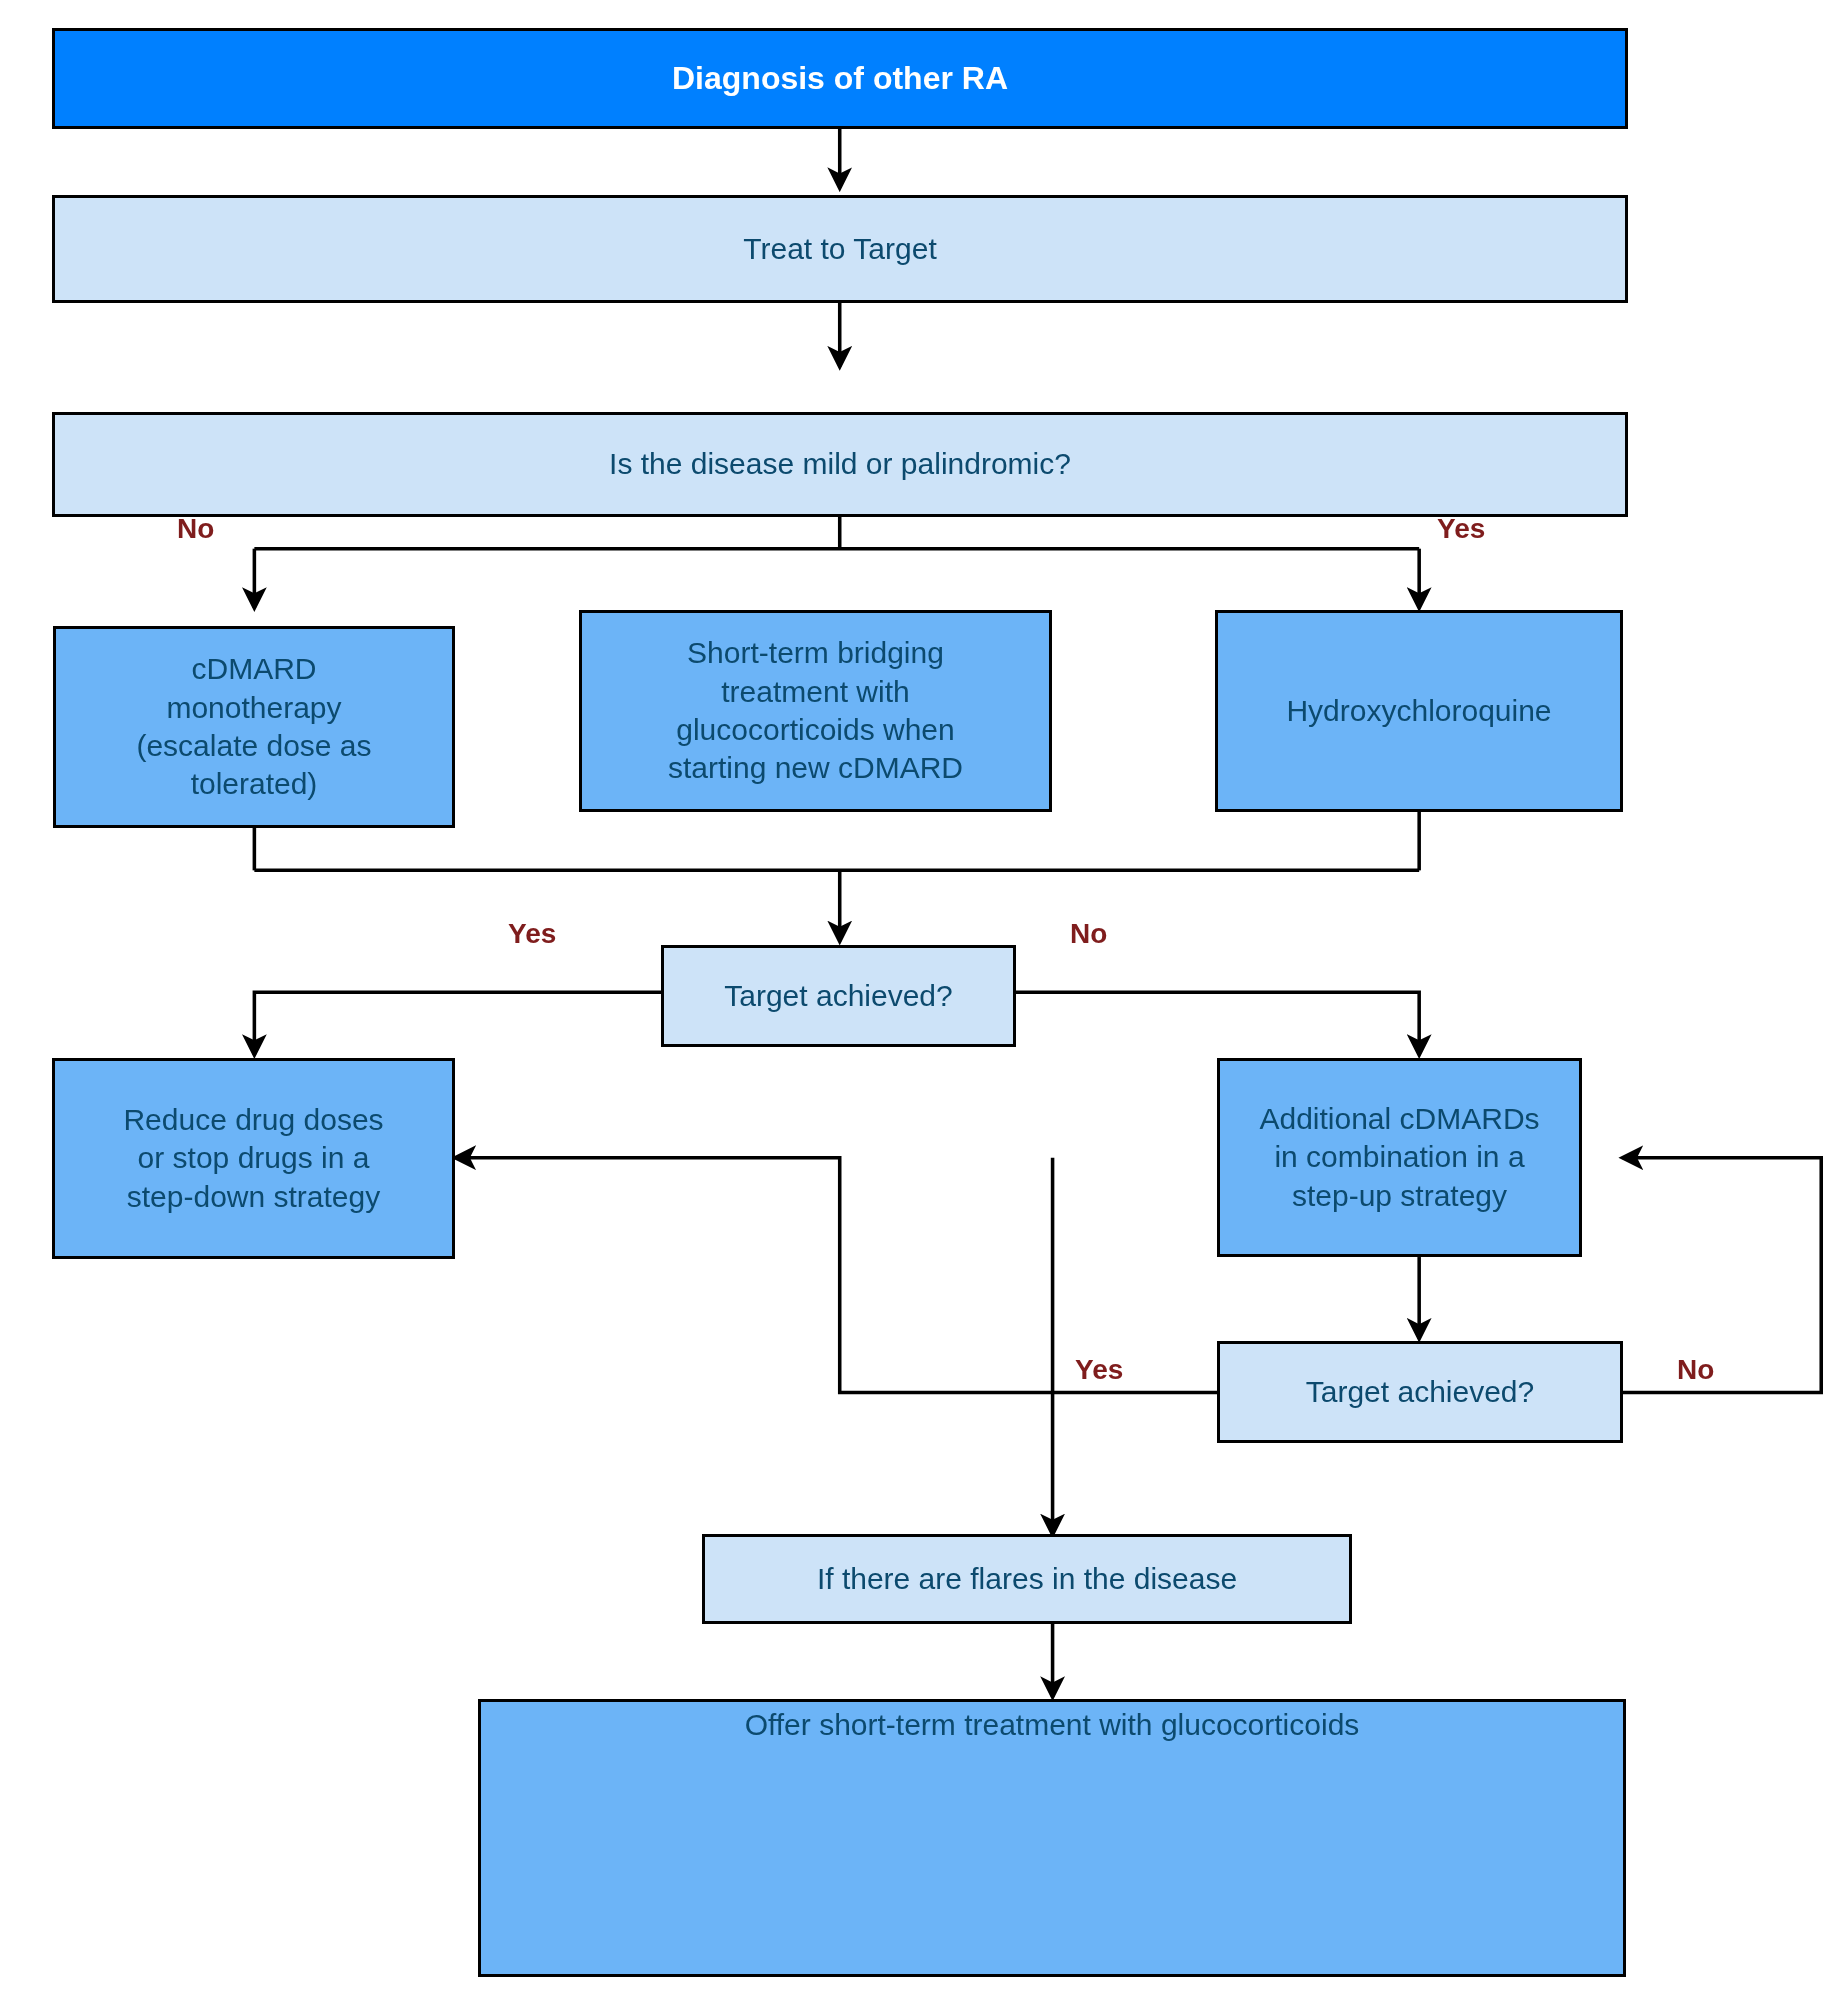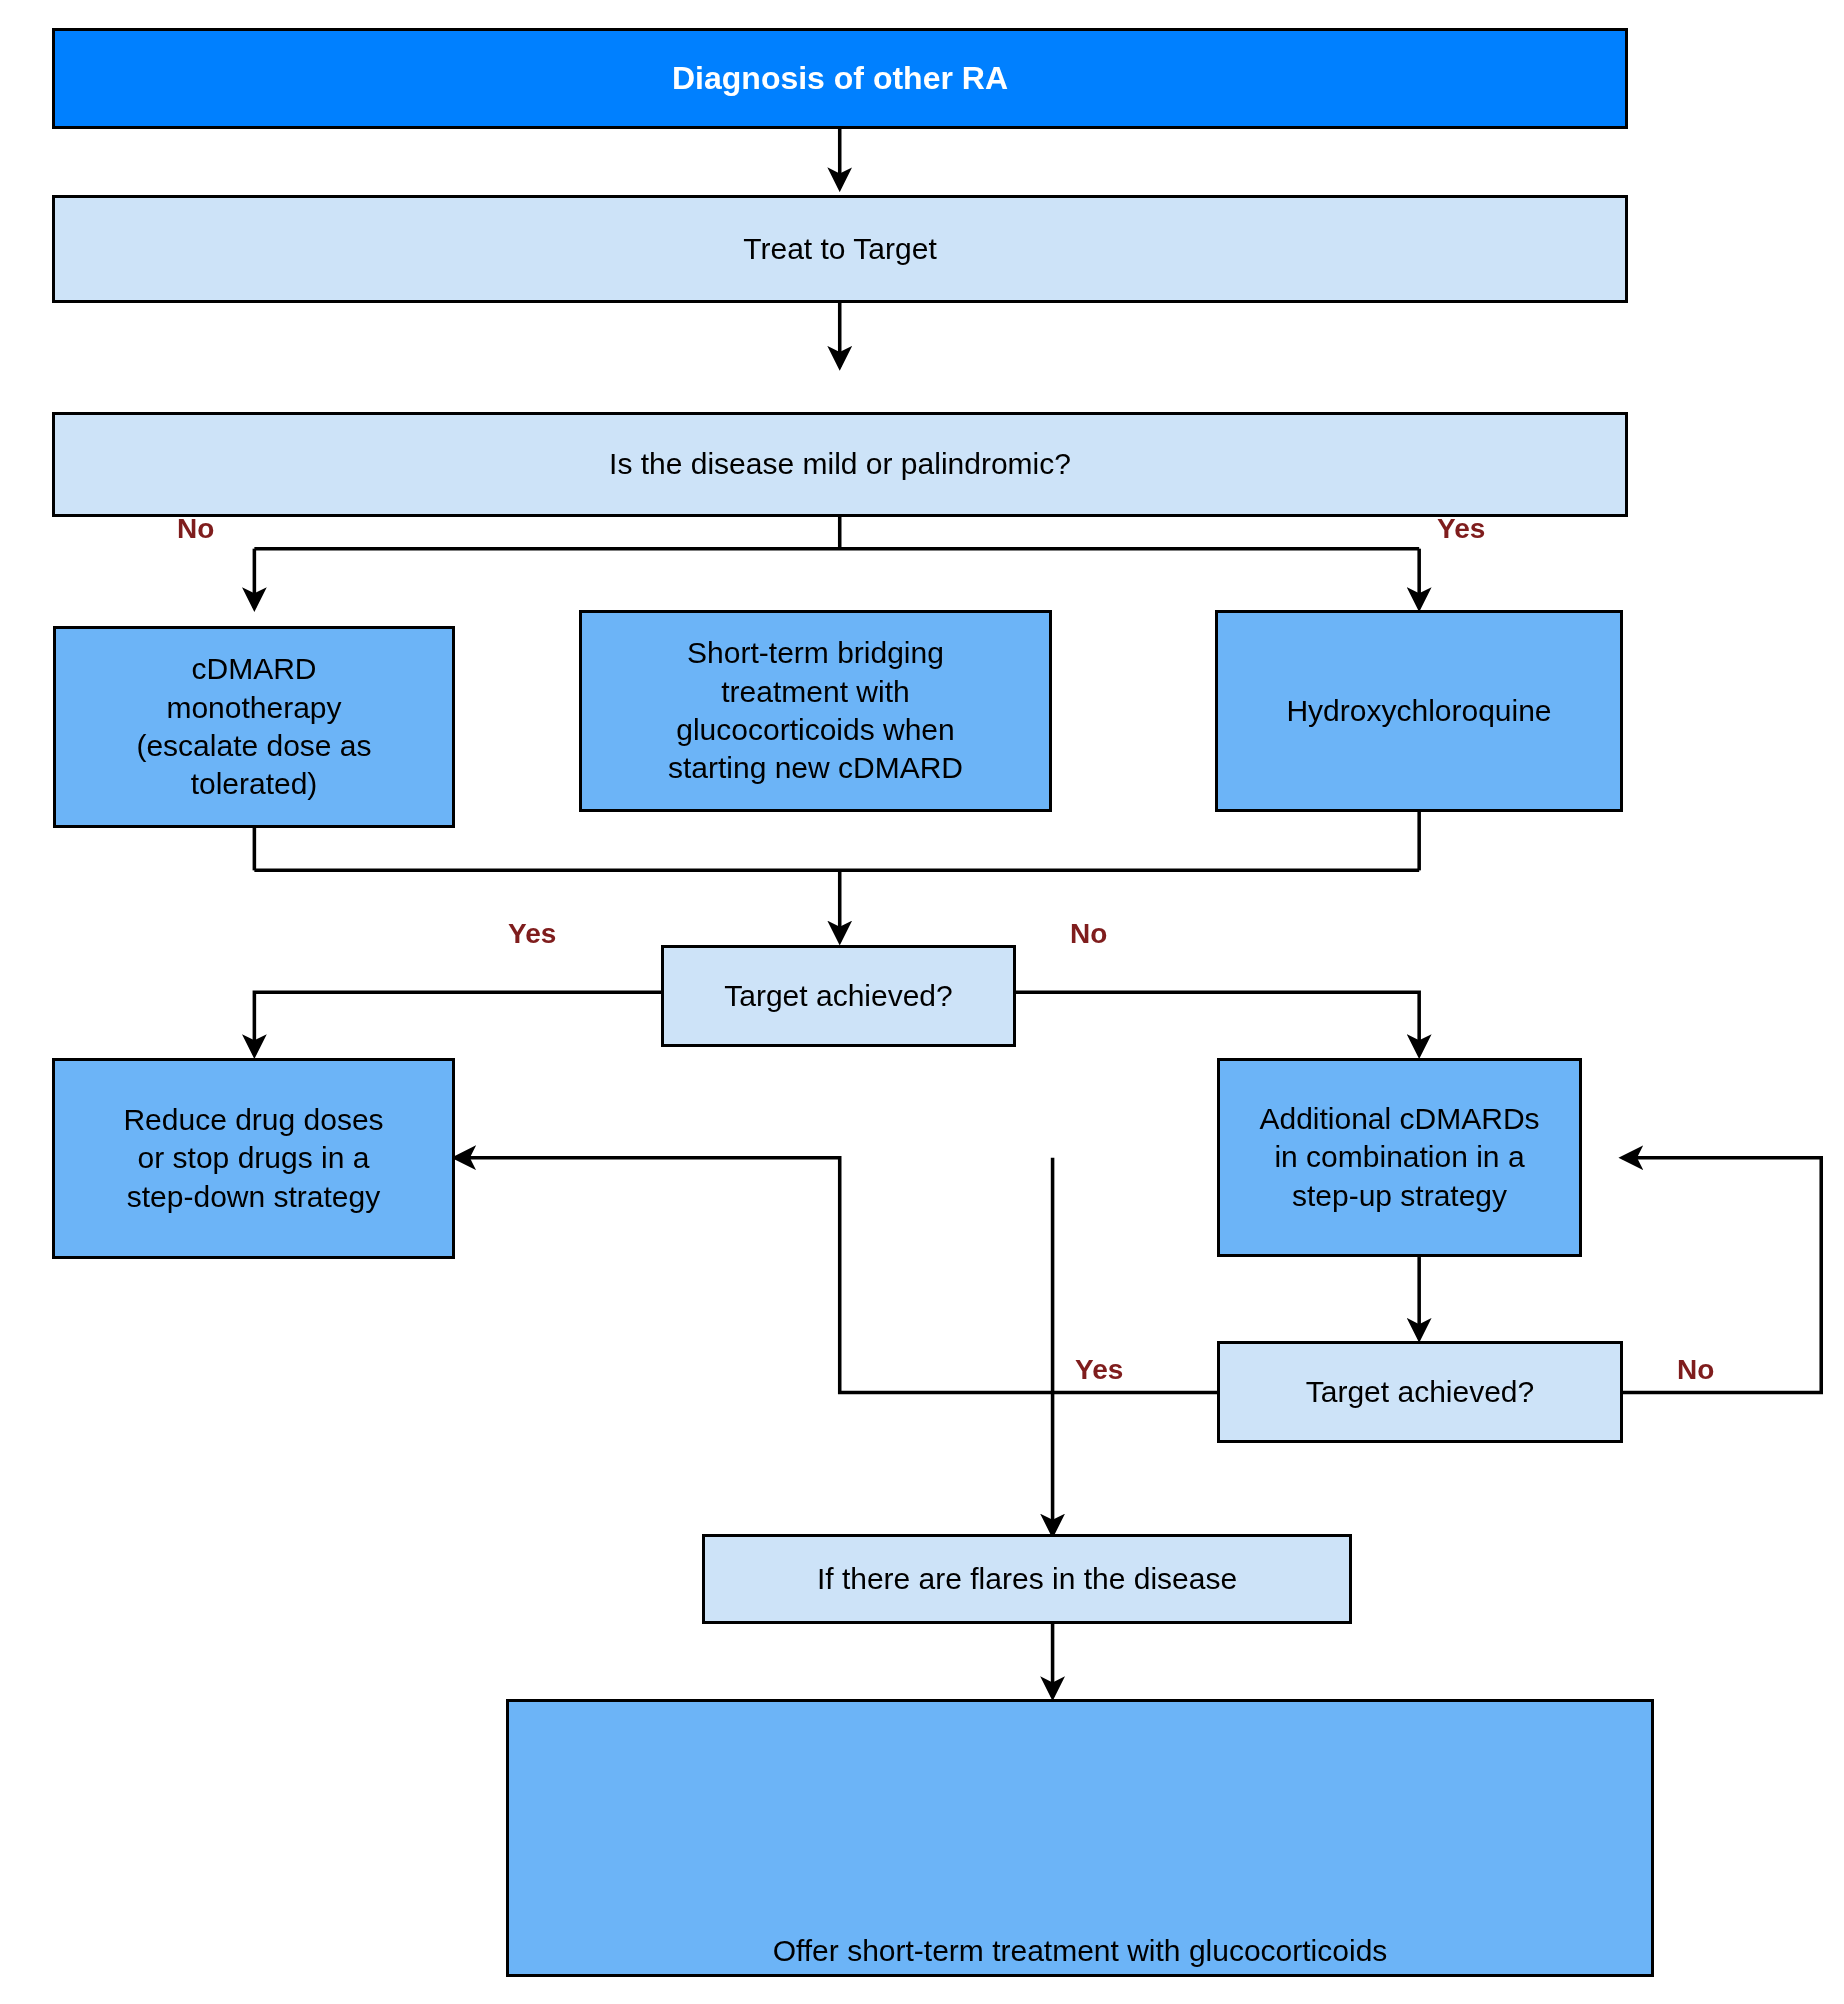--- a/index.html
+++ b/index.html
@@ -26,21 +26,21 @@
     pointer-events: none;
   }
   .node {
     position: absolute;
     box-sizing: border-box;
     border: 3px solid #000000;
     display: flex;
     align-items: center;
     justify-content: center;
     text-align: center;
-    color: #000000;
+    color: #0c4a6e;
     line-height: 1.28;
     padding: 3.5px 8.3px;
   }
   .node.dark {
     background: #0080ff;
     color: #ffffff;
     font-weight: bold;
   }
   .node.mid {
     background: #6cb4f7;
@@ -171,20 +171,20 @@
   <div class="edge-label" style="left:1677px; top:1354px;">No</div>
 
   <div class="node light fs-50" style="left:1217px; top:1341px; width:406px; height:102px;">
     <span class="txt">Target achieved?</span>
   </div>
 
   <div class="node light fs-50" style="left:702px; top:1534px; width:650px; height:90px;">
     <span class="txt">If there are flares in the disease</span>
   </div>
 
-  <div class="node mid fs-50" style="left:478px; top:1699px; width:1148px; height:278px; align-items:flex-end;margin-left:28px;">
+  <div class="node mid fs-50" style="left:478px; top:1699px; width:1148px; height:278px; align-items:flex-start;">
     <div class="para-block">
       <p>Offer short-term treatment with glucocorticoids</p>
     </div>
   </div>
 
 </div>
 
 
 </body></html>

